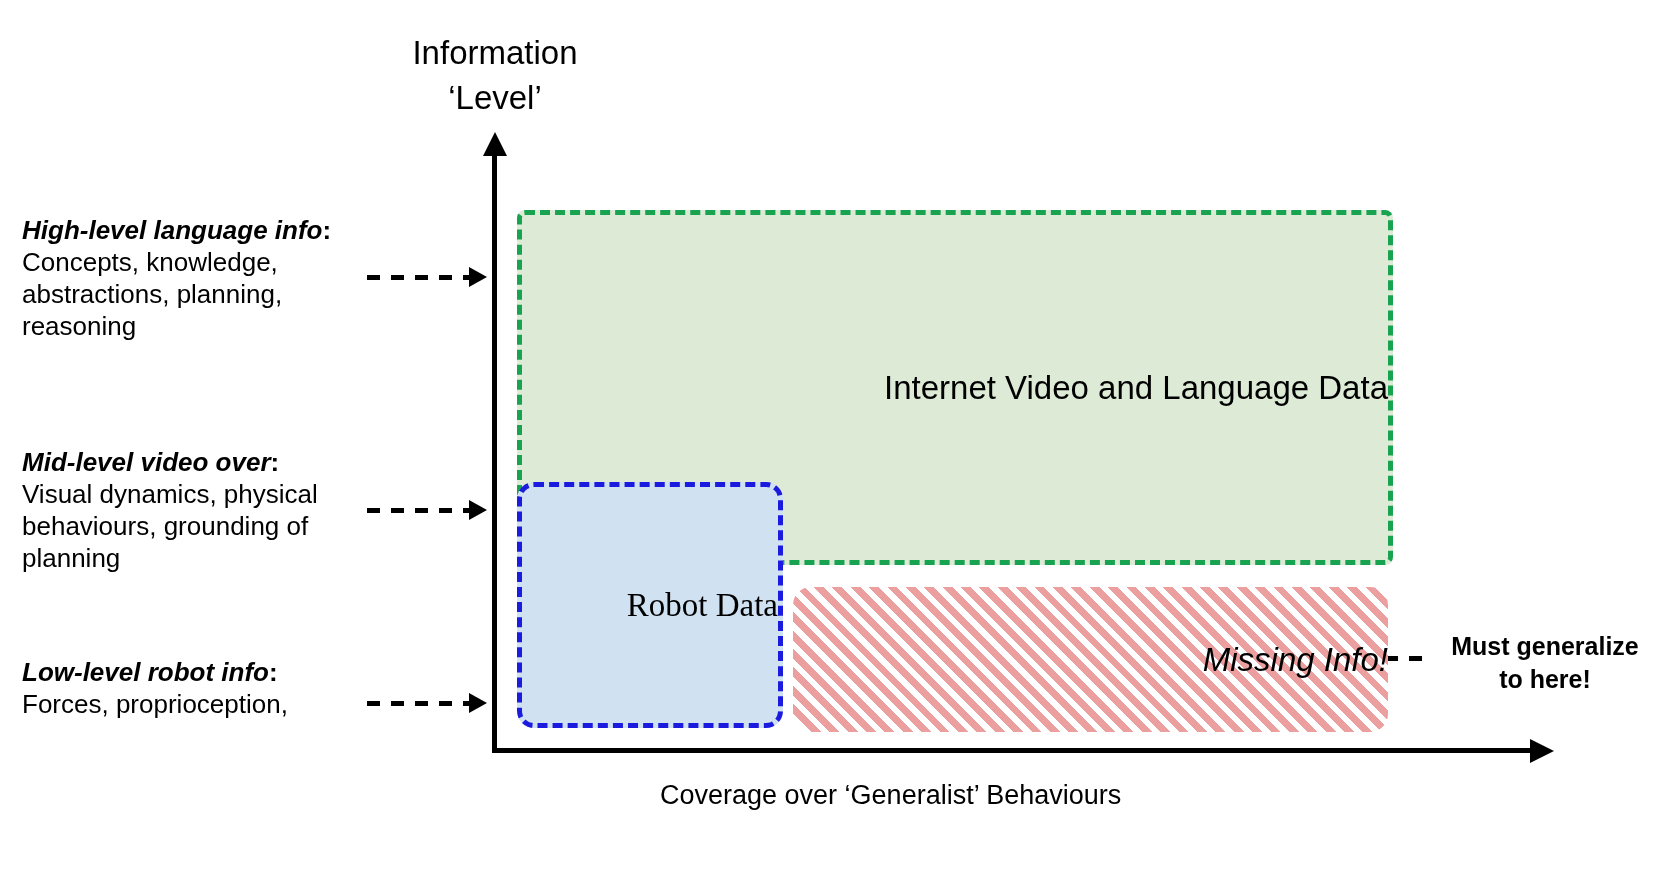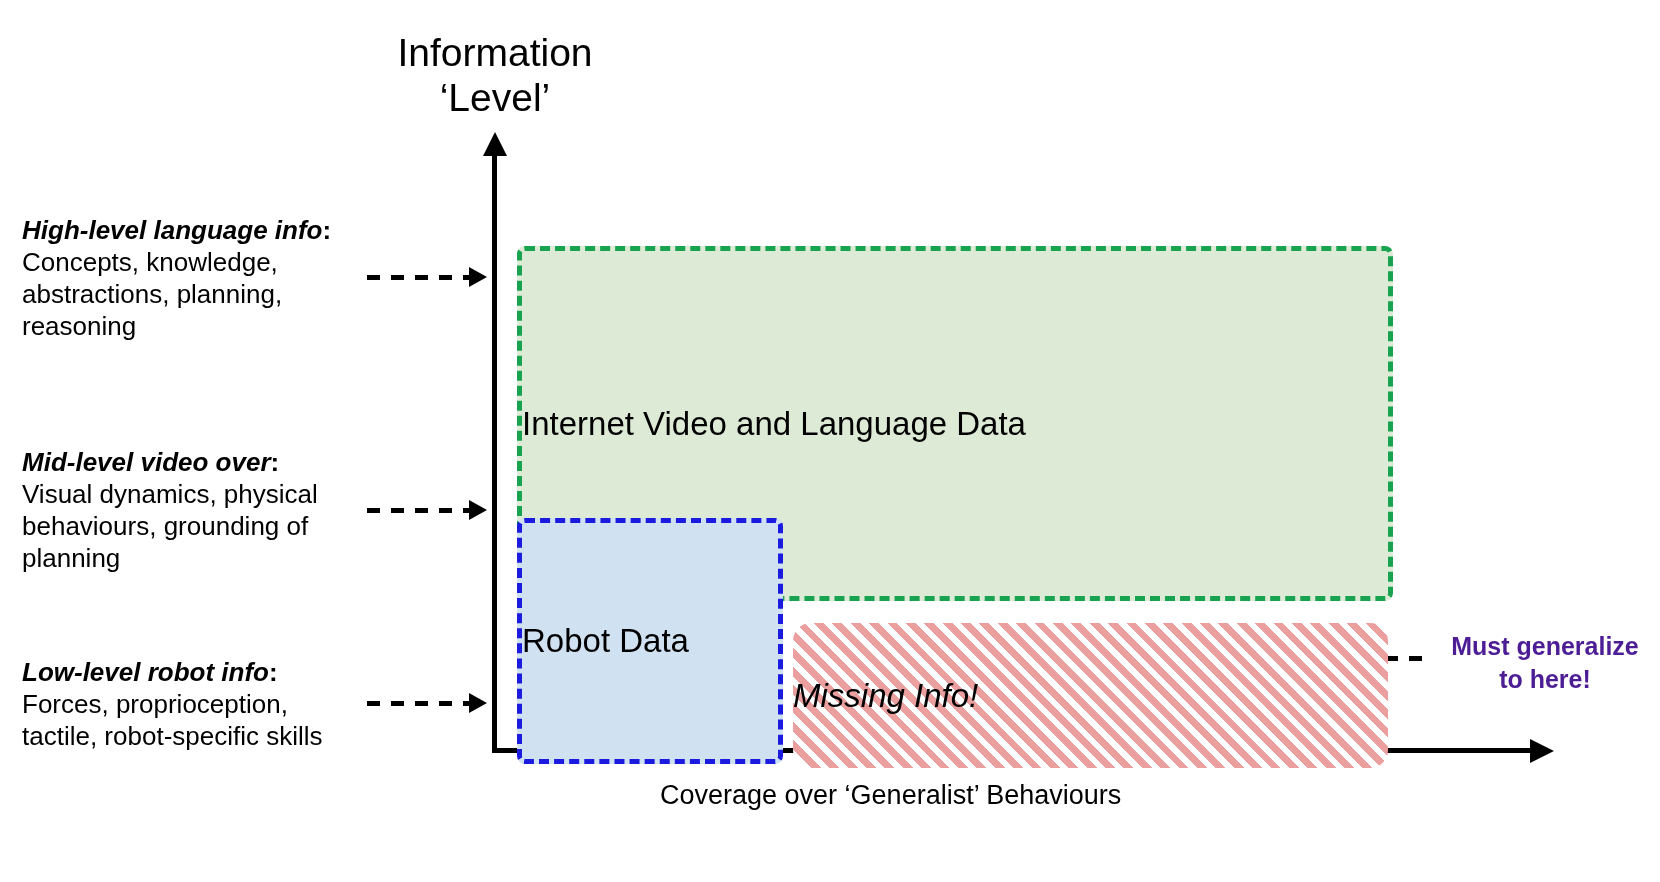--- a/index.html
+++ b/index.html
@@ -10,27 +10,27 @@
   .abs{position:absolute;}
 
   
   .axis-line{background:#000;}
   .yaxis{left:492px;top:152px;width:5px;height:600px;}
   .xaxis{left:492px;top:748px;width:1042px;height:5px;}
   .tri-up{width:0;height:0;border-left:12px solid transparent;border-right:12px solid transparent;border-bottom:24px solid #000;left:483px;top:132px;}
   .tri-right-axis{width:0;height:0;border-top:12px solid transparent;border-bottom:12px solid transparent;border-left:24px solid #000;left:1530px;top:739px;}
 
   
-  .ytitle{left:340px;top:30px;width:310px;text-align:center;font-size:39px;line-height:45px;}
+  .ytitle{left:340px;top:30px;width:310px;text-align:center;font-size:33px;line-height:45px;}
   .xtitle{left:660px;top:780px;width:700px;text-align:left;font-size:27px;}
 
   
-  .box{display:flex;align-items:center;justify-content:flex-start;font-size:33px;box-sizing:border-box;margin-top:36px;}
+  .box{display:flex;align-items:center;justify-content:flex-end;font-size:33px;box-sizing:border-box;}
   .green-box{left:517px;top:210px;width:876px;height:355px;background:#dcead6;border:5px dashed #18a350;border-radius:8px;z-index:1;}
-  .blue-box{left:517px;top:482px;width:266px;height:246px;background:#d0e1f2;border:5px dashed #1b1be0;border-radius:8px;z-index:3;}
+  .blue-box{left:517px;top:482px;width:266px;height:246px;background:#d0e1f2;border:5px dashed #1b1be0;border-radius:17px;z-index:3;font-family:Liberation Serif, serif;}
   .missing-box{left:793px;top:587px;width:595px;height:145px;border-radius:18px;z-index:2;font-style:italic;
     background:repeating-linear-gradient(45deg,#eb9f9e 0 7px,#ffffff 7px 13px);}
 
   
   .note{left:22px;width:345px;font-size:26px;line-height:32px;}
   .note .hd{font-weight:bold;font-style:italic;}
   .note .cl{font-weight:bold;}
   .note-high{top:214px;}
   .note-mid{top:446px;}
   .note-low{top:656px;}
@@ -43,21 +43,21 @@
   .head.left{border-top:10px solid transparent;border-bottom:10px solid transparent;border-right:18px solid #000;}
   .arr-to-axis{left:367px;width:122px;}
   .arr-to-axis .line{left:0;width:102px;}
   .arr-to-axis .head{left:102px;}
   .arr-high{top:267px;} .arr-mid{top:500px;} .arr-low{top:693px;}
   .arr-generalize{left:1297px;top:648px;width:135px;}
   .arr-generalize .line{left:16px;width:119px;}
   .arr-generalize .head{left:0;}
 
   
-  .callout{left:1430px;top:630px;width:230px;text-align:center;font-weight:bold;font-size:25px;line-height:33px;color:#4c1d95;}
+  .callout{left:1430px;top:630px;width:230px;text-align:center;font-weight:bold;font-size:25px;line-height:33px;color:#000000;}
 </style>
 </head>
 <body>
 
 <div id="fig">
 
   <div class="abs ytitle">
     <div>Information</div>
     <div>‘Level’</div>
   </div>
@@ -88,21 +88,20 @@
   <div class="abs note note-mid">
     <div><span class="hd">Mid-level video over</span><span class="cl">:</span></div>
     <div>Visual dynamics, physical</div>
     <div>behaviours, grounding of</div>
     <div>planning</div>
   </div>
 
   <div class="abs note note-low">
     <div><span class="hd">Low-level robot info</span><span class="cl">:</span></div>
     <div>Forces, proprioception,</div>
-    <div>tactile, robot-specific skills</div>
   </div>
 
   <div class="abs harrow arr-to-axis arr-high">
     <i class="line"></i>
       <i class="head right"></i>
   </div>
   <div class="abs harrow arr-to-axis arr-mid">
     <i class="line"></i>
       <i class="head right"></i>
   </div>

